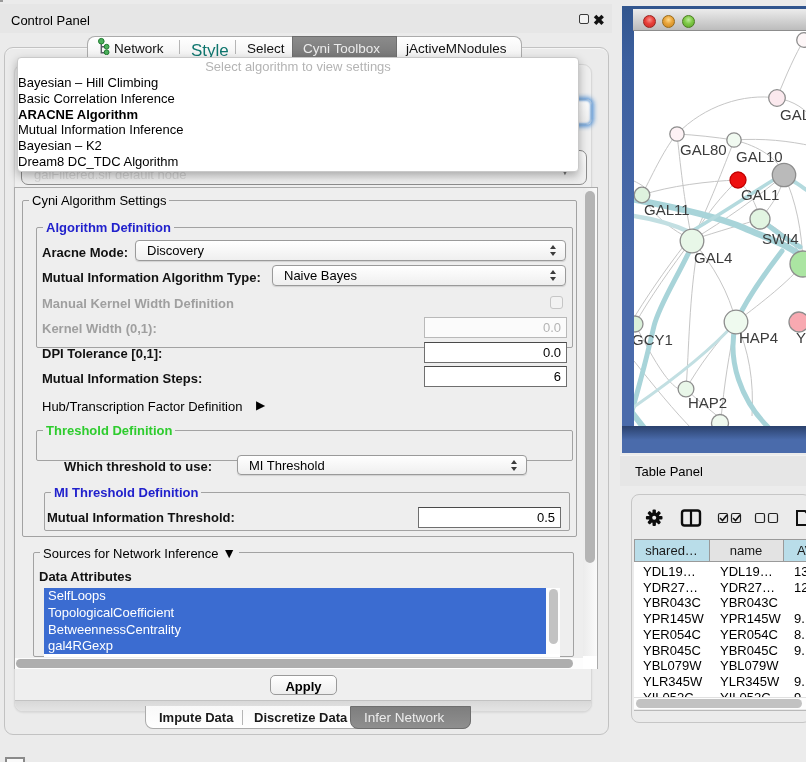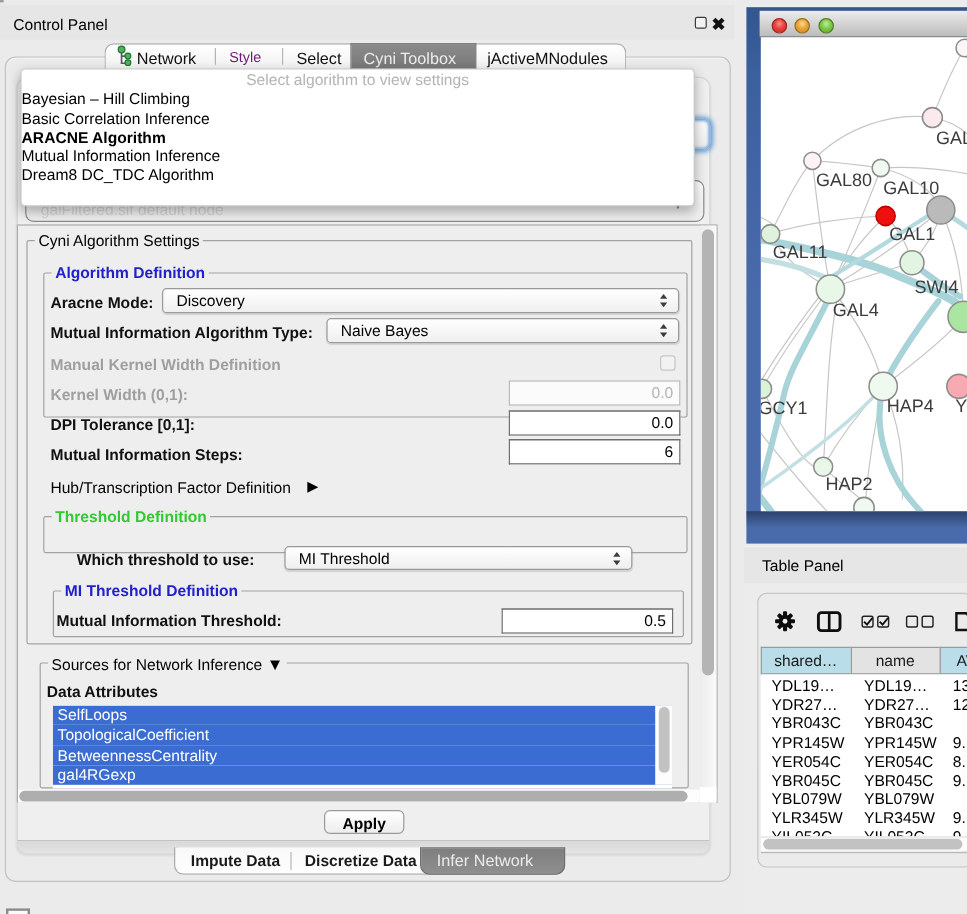--- a/index.html
+++ b/index.html
@@ -39,21 +39,21 @@
 <div class="abs" style="left:179px;top:40px;width:1px;height:14px;background:#b5b5b5;"></div>
 <div class="abs" style="left:235px;top:40px;width:1px;height:14px;background:#b5b5b5;"></div>
 
 <svg class="abs" style="left:96px;top:37px;" width="14" height="18" viewBox="0 0 14 18">
   <path d="M5.3 5 L5.3 15.7 L10.5 15.7 M5.3 9.7 L10.5 9.7" stroke="#5a5a68" stroke-width="1.4" fill="none"></path>
   <circle cx="5.3" cy="4.2" r="2.8" fill="#4db05c" stroke="#1d7a2e" stroke-width="1"></circle>
   <circle cx="10.6" cy="9.7" r="2.4" fill="#4db05c" stroke="#1d7a2e" stroke-width="1"></circle>
   <circle cx="10.6" cy="15.3" r="2.4" fill="#4db05c" stroke="#1d7a2e" stroke-width="1"></circle>
 </svg>
 <div class="abs" style="left:114px;top:41px;font-size:13.5px;color:#111;">Network</div>
-<div class="abs" style="left:191px;top:41px;font-size:12px;color:#701a75;">Style</div>
+<div class="abs" style="left:191px;top:41px;font-size:17px;color:#0f766e;">Style</div>
 <div class="abs" style="left:247px;top:41px;font-size:13.5px;color:#111;">Select</div>
 <div class="abs" style="left:303px;top:41px;font-size:13.5px;color:#ececec;">Cyni Toolbox</div>
 <div class="abs" style="left:406px;top:41px;font-size:13.5px;color:#111;">jActiveMNodules</div>
 
 <div class="abs" style="left:420px;top:99px;width:172px;height:26px;border-radius:6px;box-shadow:0 0 4px 1.5px rgba(88,150,215,0.95), inset 0 0 2px 1px rgba(88,150,215,0.7);background:linear-gradient(#fdfdfd,#ededed);border:1px solid #88aed6;"></div>
 
 <div class="abs" style="left:21px;top:150px;width:566px;height:35px;background:linear-gradient(#ffffff,#ededed);border:1px solid #8c8c8c;border-radius:7px;"></div>
 <div class="abs" style="left:34px;top:167px;font-size:13px;color:#d6d6d6;">galFiltered.sif default node</div>
 <div class="abs" style="left:560px;top:160px;font-size:10px;color:#777;line-height:8px;">▲<br>▼</div>
 
@@ -136,20 +136,21 @@
 
 <div class="abs" style="left:5px;top:757px;width:20px;height:10px;border:2px solid #8a8a8a;background:#fafafa;"></div>
 
 <div class="abs" style="left:17px;top:57px;width:562px;height:115px;background:#ffffff;border:1px solid #c9c9c9;border-radius:4px;box-shadow:0 4px 10px rgba(0,0,0,0.3);"></div>
 <div class="abs" style="left:17px;top:59px;width:562px;text-align:center;font-size:13px;color:#b4b4b4;">Select algorithm to view settings</div>
 <div class="abs" style="left:17px;top:75px;width:560px;font-size:13px;color:#000;line-height:15.8px;">
   <div style="padding-left:1px;">Bayesian – Hill Climbing</div>
   <div style="padding-left:1px;">Basic Correlation Inference</div>
   <div style="padding-left:1px;font-weight:bold;">ARACNE Algorithm</div>
   <div style="padding-left:1px;">Mutual Information Inference</div>
+  <div style="padding-left:1px;">Bayesian – K2</div>
   <div style="padding-left:1px;">Dream8 DC_TDC Algorithm</div>
 </div>
 
 <div class="abs" style="left:622px;top:6px;width:184px;height:447px;background:linear-gradient(#32568e 0%,#3c5f9e 12%,#4a6bab 55%,#4a6bab 100%);"></div>
 
 <div class="abs" style="left:633px;top:9px;width:173px;height:22px;background:linear-gradient(#ececec,#bcbcbc);border-bottom:1px solid #8d8d8d;"></div>
 <div class="abs" style="left:643px;top:15px;width:13px;height:13px;border-radius:50%;background:radial-gradient(circle at 50% 35%, #f98f8a 0%, #e8403a 45%, #c62c26 100%);border:0.5px solid #9a2520;"></div>
 <div class="abs" style="left:662px;top:15px;width:13px;height:13px;border-radius:50%;background:radial-gradient(circle at 50% 35%, #ffd98a 0%, #e8a43a 45%, #c9831f 100%);border:0.5px solid #9a6b18;"></div>
 <div class="abs" style="left:682px;top:15px;width:13px;height:13px;border-radius:50%;background:radial-gradient(circle at 50% 35%, #bdeb9a 0%, #7ec946 45%, #5ba32a 100%);border:0.5px solid #4a7d20;"></div>
 <div class="abs" style="left:622px;top:426px;width:184px;height:14px;background:linear-gradient(rgba(16,30,56,0.55),rgba(16,30,56,0));"></div>

